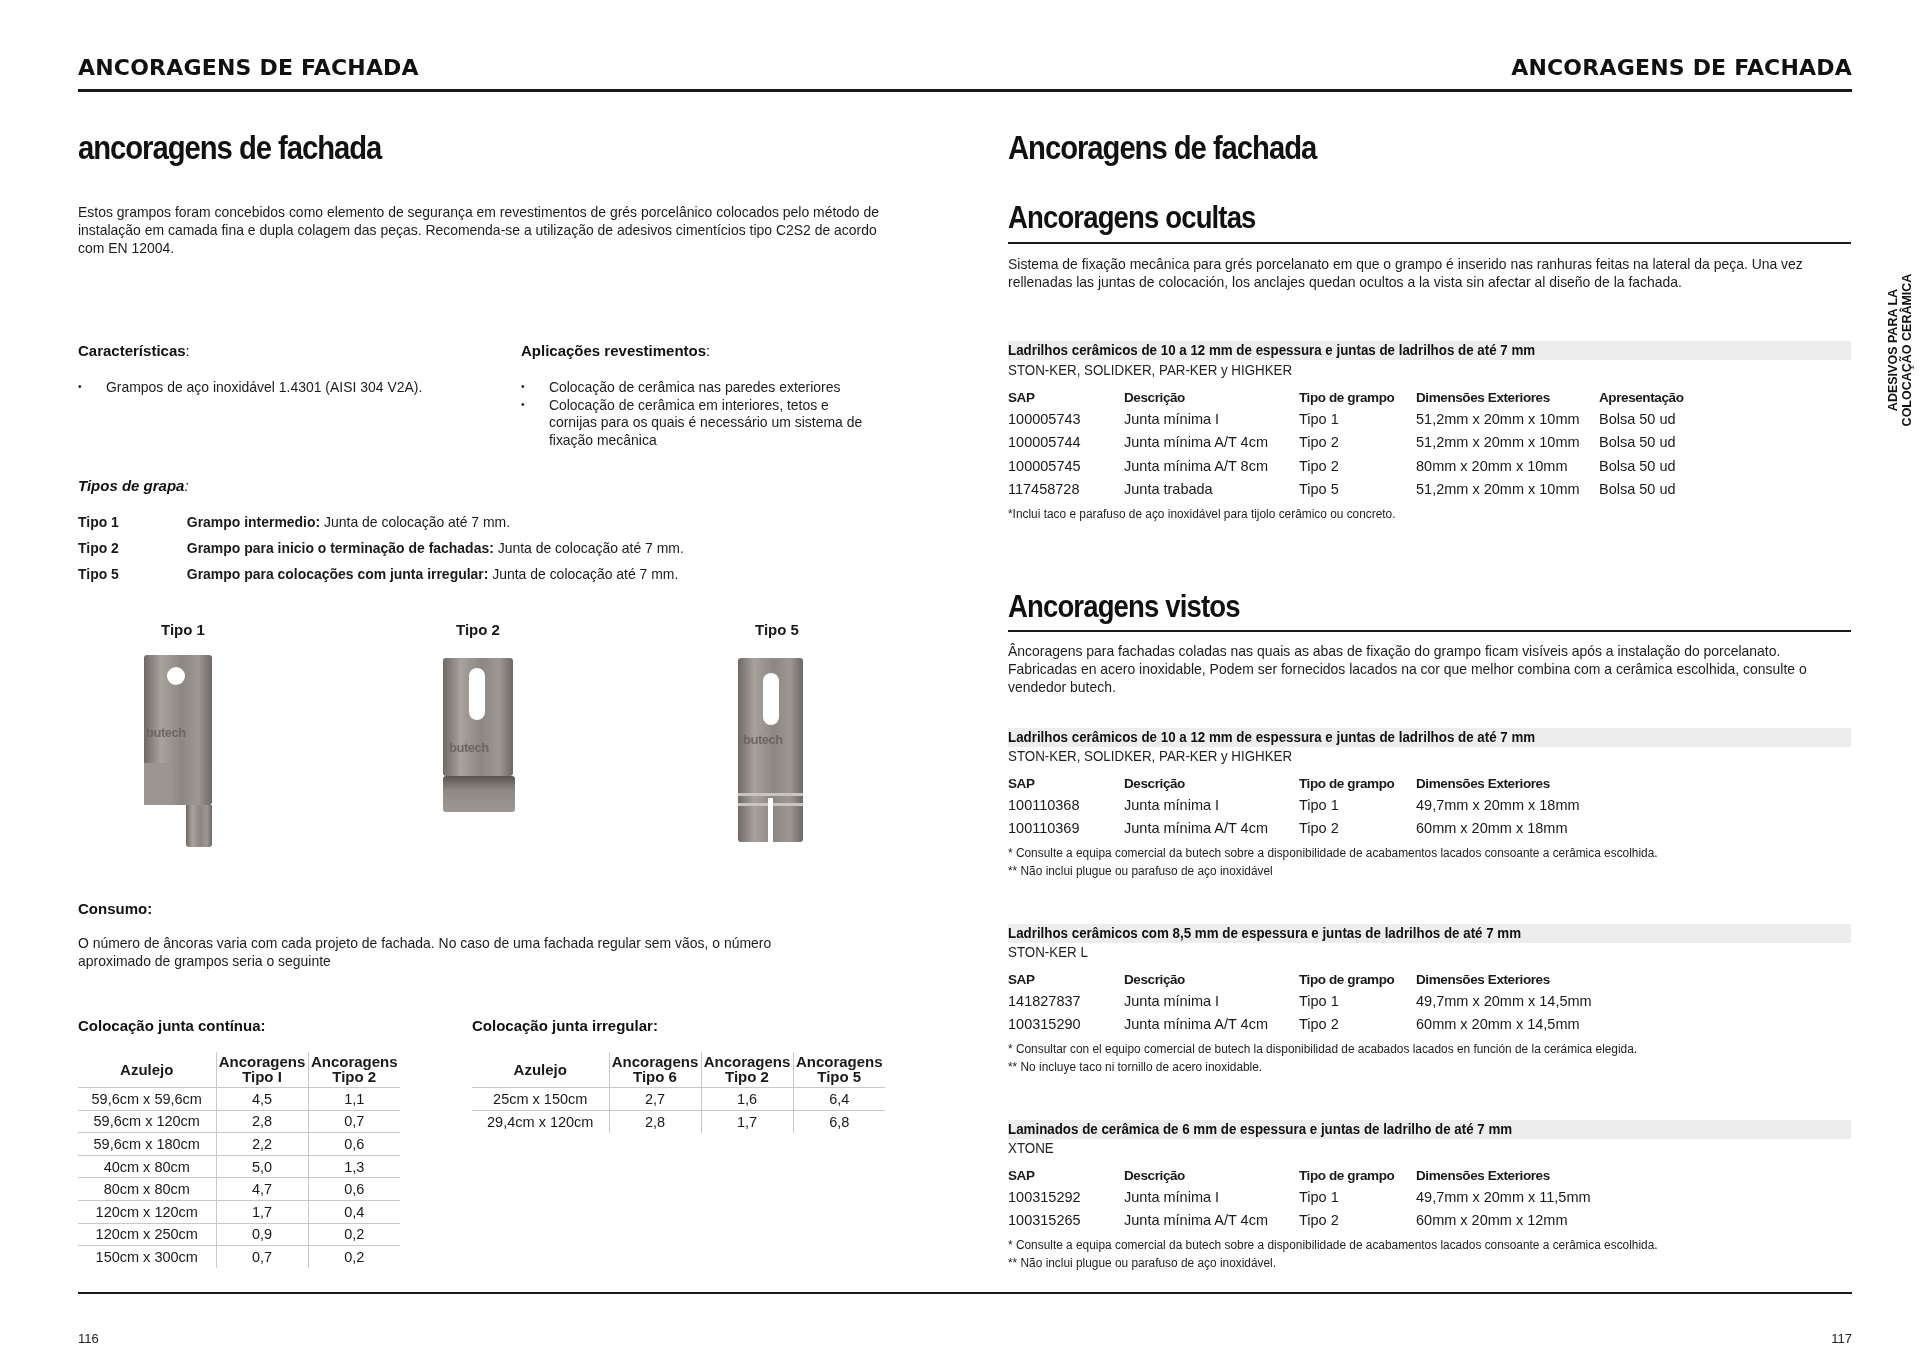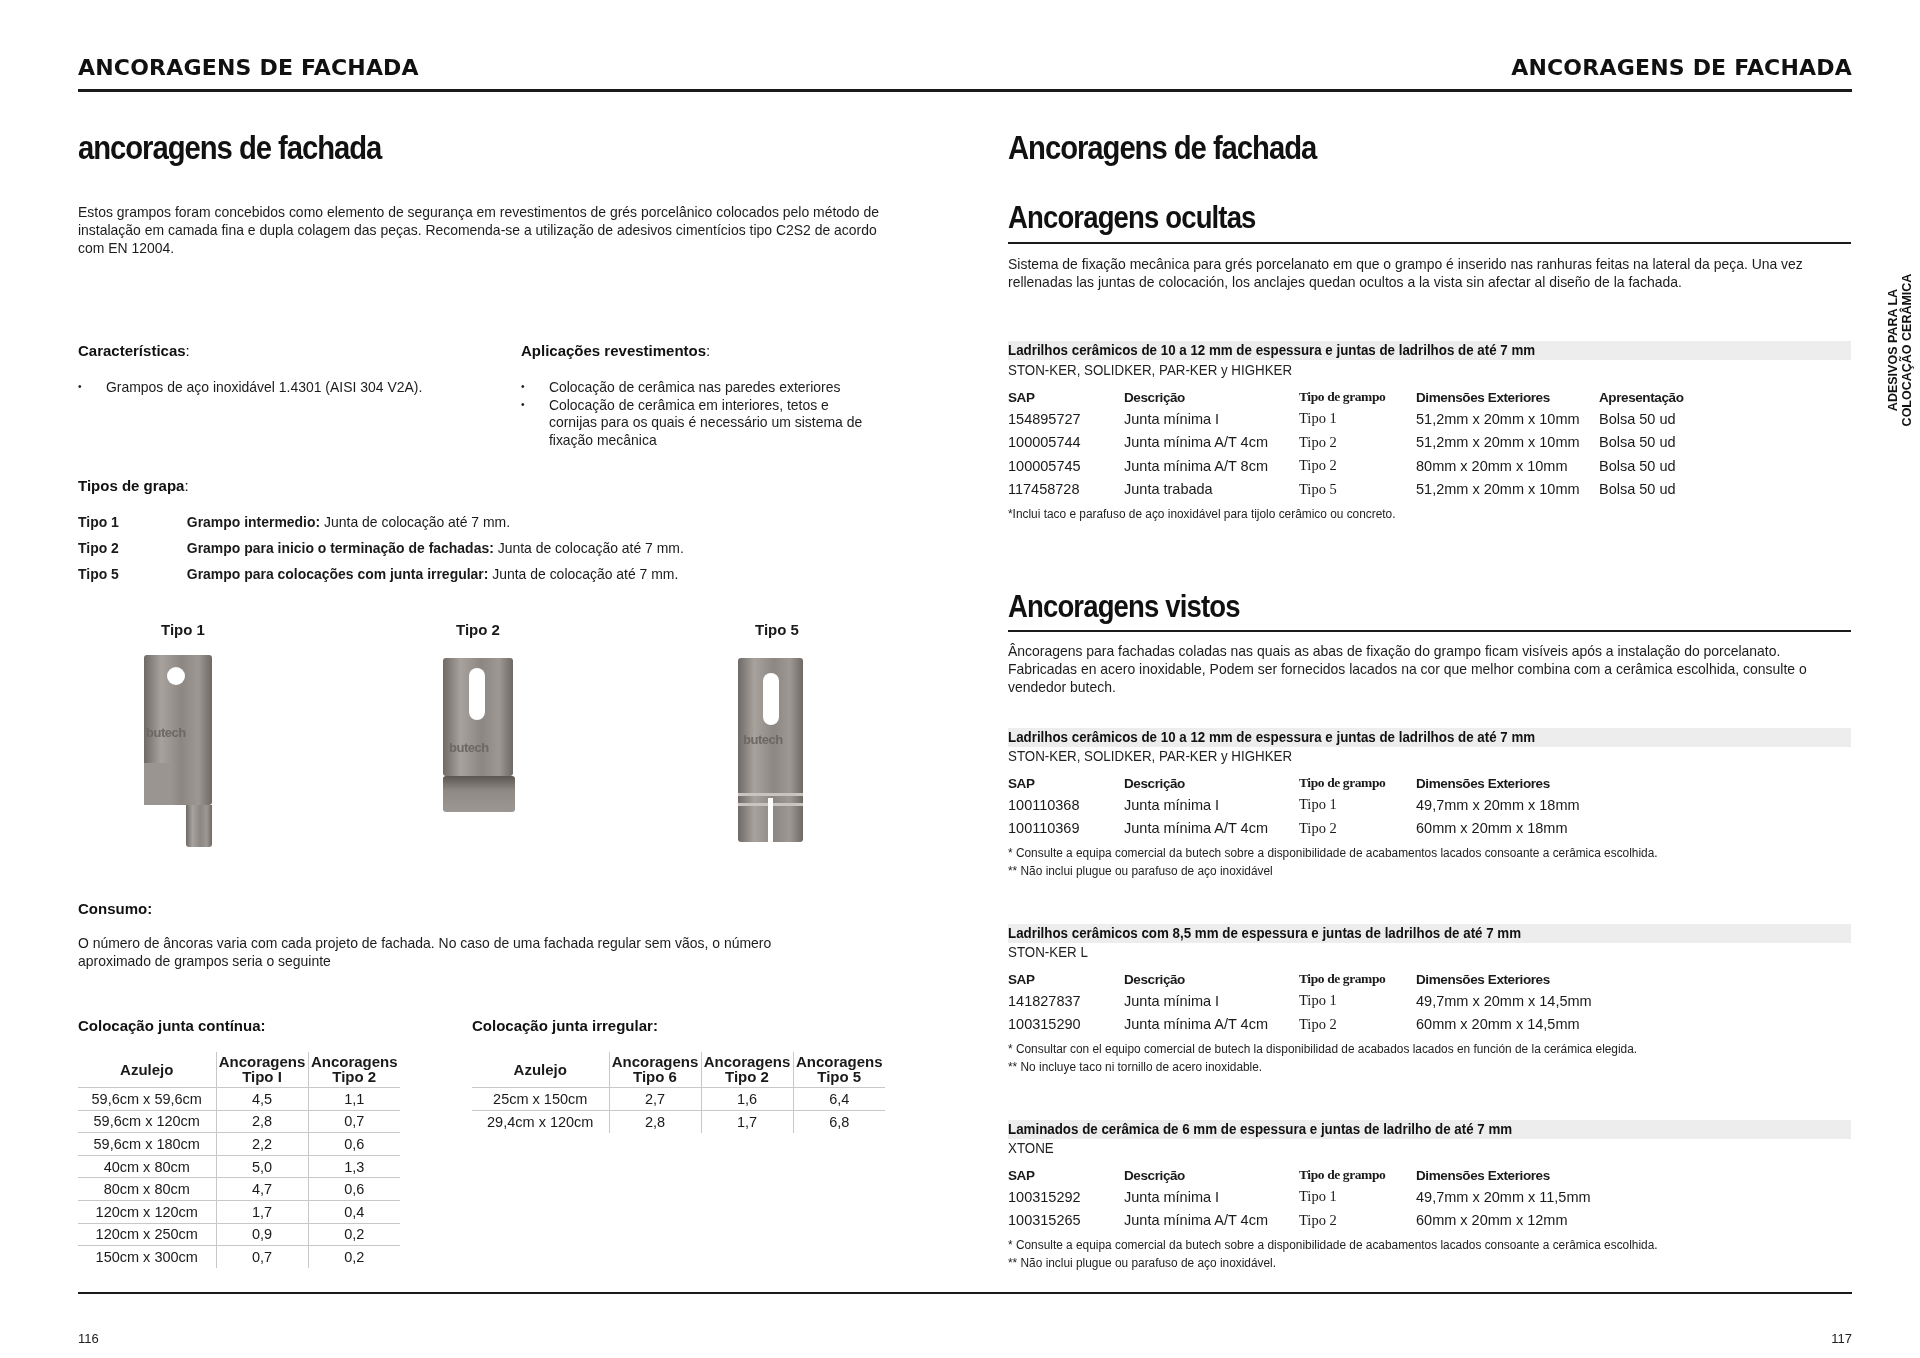--- a/index.html
+++ b/index.html
@@ -42,21 +42,21 @@
 
   .band { position: absolute; height: 19px; background: #ededed; }
   .band-title { font-weight: bold; font-size: 14.5px; color: #111; white-space: nowrap; transform: scaleX(0.92); transform-origin: left center; }
   .band-sub { font-size: 14.5px; color: #222; transform: scaleX(0.92); transform-origin: left center; white-space: nowrap; }
 
   .prod-table { position: absolute; font-size: 14.5px; }
   .prod-row { display: flex; height: 23.5px; align-items: center; white-space: nowrap; }
   .prod-row.head { font-weight: bold; font-size: 13.5px; height: 20px; letter-spacing: -0.4px; }
   .c-sap { width: 116px; }
   .c-desc { width: 175px; }
-  .c-tipo { width: 117px; font-family: Liberation Serif, serif; }
+  .c-tipo { width: 117px; }
   .c-dim { width: 183px; }
   .c-apr { width: 100px; }
 
   .note { font-size: 12.5px; color: #222; line-height: 17.5px; white-space: nowrap; transform: scaleX(0.95); transform-origin: left top; }
 
   .side-tab { position: absolute; left: 1882px; top: 265px; width: 36px; height: 170px; }
   .side-tab .inner { position: absolute; left: 50%; top: 50%; transform: translate(-50%,-50%) rotate(-90deg); font-weight: bold; font-size: 12.5px; line-height: 14px; text-align: center; white-space: nowrap; color: #111; }
 
   .page-num { font-size: 13px; color: #222; }
 </style>
@@ -79,21 +79,21 @@
 </ul>
 
 <div class="abs lbl-bold" style="left:521px; top:342px;">
   <span>Aplicações  revestimentos</span><span class="colon">:</span>
 </div>
 <ul class="abs bullets body-text" style="left:521px; top:378px; width:380px;">
   <li>Colocação de cerâmica nas paredes exteriores</li>
   <li>Colocação de cerâmica em interiores, tetos e cornijas para os quais é necessário um sistema de fixação mecânica</li>
 </ul>
 
-<div class="abs lbl-bold" style="left:78px; top:477px;">
+<div class="abs lbl-bold" style="left:78px; top:477px;font-style:italic;">
   <span>Tipos de grapa</span><span class="colon">:</span>
 </div>
 <div class="abs" style="left:78px; top:508px; width:800px; transform:scaleX(0.93); transform-origin:left top;">
   <div class="tipo-row">
     <span class="tipo-name">Tipo 1</span>
     <span class="tipo-desc"><b>Grampo intermedio:</b><span> Junta de colocação até 7 mm.</span></span>
   </div>
   <div class="tipo-row">
     <span class="tipo-name">Tipo 2</span>
     <span class="tipo-desc"><b>Grampo para inicio o terminação de fachadas:</b><span> Junta de colocação até 7 mm.</span></span>
@@ -236,21 +236,21 @@
 
 <div class="prod-table" style="left:1008px; top:387px;">
   <div class="prod-row head">
     <span class="c-sap">SAP</span>
       <span class="c-desc">Descrição</span>
       <span class="c-tipo">Tipo de grampo</span>
       <span class="c-dim">Dimensões Exteriores</span>
       <span class="c-apr">Apresentação</span>
   </div>
   <div class="prod-row">
-    <span class="c-sap">154895727</span>
+    <span class="c-sap">100005743</span>
       <span class="c-desc">Junta mínima I</span>
       <span class="c-tipo">Tipo 1</span>
       <span class="c-dim">51,2mm x 20mm x 10mm</span>
       <span class="c-apr">Bolsa 50 ud</span>
   </div>
   <div class="prod-row">
     <span class="c-sap">100005744</span>
       <span class="c-desc">Junta mínima A/T 4cm</span>
       <span class="c-tipo">Tipo 2</span>
       <span class="c-dim">51,2mm x 20mm x 10mm</span>

